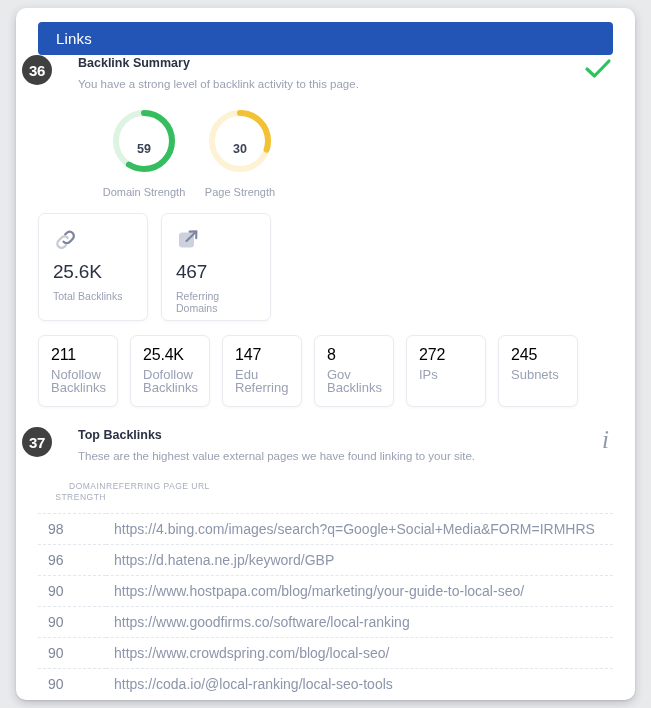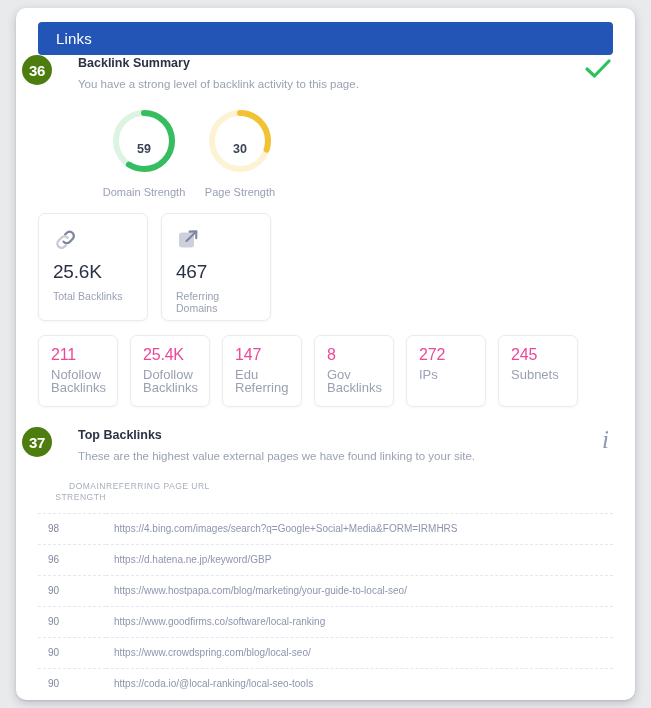--- a/index.html
+++ b/index.html
@@ -53,21 +53,21 @@
     align-items: flex-start;
     min-height: 34px;
   }
   .badge {
     position: absolute;
     left: -16px;
     top: 0px;
     width: 30px;
     height: 30px;
     border-radius: 50%;
-    background: #4d7c0f;
+    background: #404040;
     color: #ffffff;
     font-size: 15px;
     font-weight: 700;
     display: flex;
     align-items: center;
     justify-content: center;
     letter-spacing: -0.3px;
   }
   .sec-text { margin-left: 40px; flex: 1; }
   .sec-title {
@@ -145,21 +145,21 @@
     width: 80px;
     height: 72px;
     border: 1px solid #e9ebf0;
     border-radius: 7px;
     background: #fff;
     box-shadow: 0 1px 3px rgba(60,70,100,0.05);
     padding: 10px 0 0 12px;
   }
   .smallbox .num {
     font-size: 16px;
-    color: #ec4899;
+    color: #000000;
     letter-spacing: -0.2px;
     line-height: 18px;
   }
   .smallbox .cap {
     font-size: 13px;
     color: #9aa1b3;
     line-height: 12.5px;
     margin-top: 5px;
     white-space: pre-line;
   }
@@ -171,21 +171,21 @@
     font-size: 8.5px;
     font-weight: 400;
     letter-spacing: .5px;
     color: #a6adbd;
     padding: 0 0 10px 0;
     vertical-align: top;
     line-height: 11px;
   }
   .bl-table th.c1 { width: 68px; padding-left: 10px; text-align: right; }
   .bl-table td {
-    font-size: 10px;
+    font-size: 14px;
     color: #8d95ab;
     padding: 8px 0 8px 0;
     border-top: 1px dashed #e4e7ee;
     line-height: 14px;
   }
   .bl-table td.c1 { color: #7e869c; padding-left: 10px; }
   .bl-table td.c2 { padding-left: 8px; }
 
   .spacer-head { height: 6px; }
 </style>

